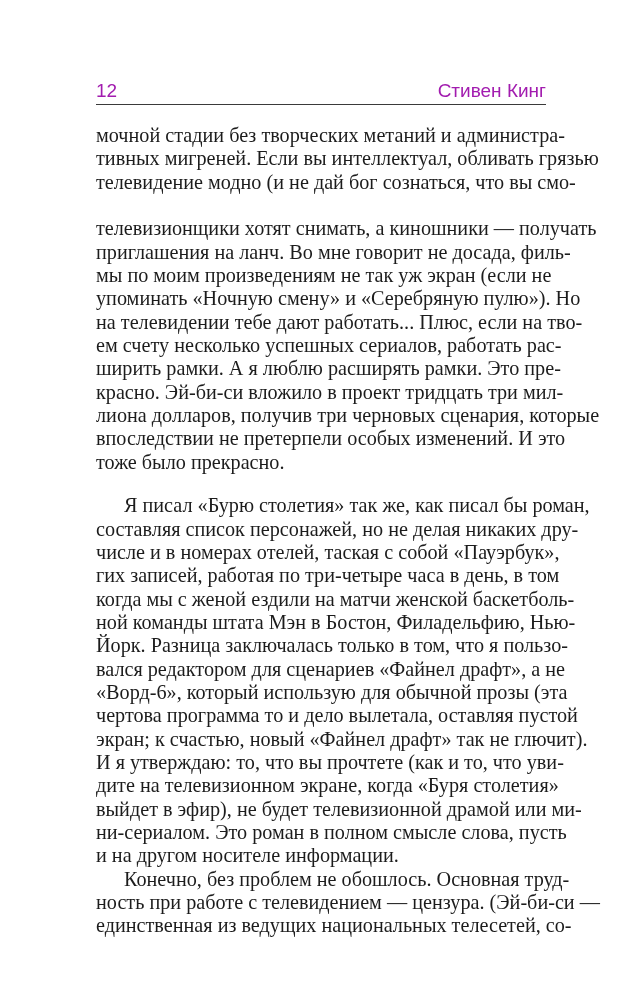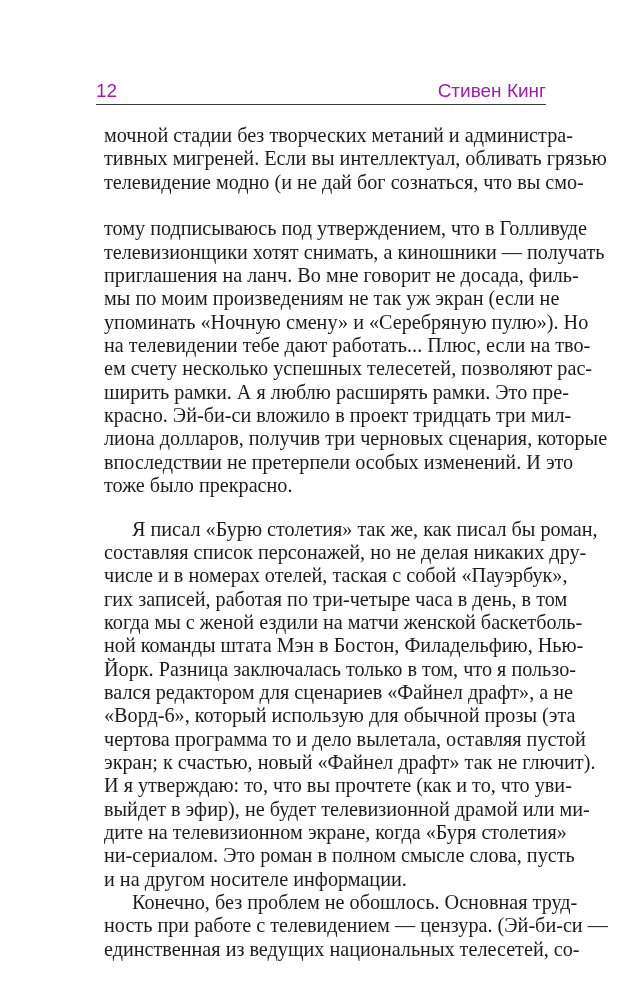--- a/index.html
+++ b/index.html
@@ -10,21 +10,21 @@
   .running-head {
     position: absolute; left: 0; top: 80px; width: 450px; height: 24px;
     font-family: "Liberation Sans", sans-serif; font-size: 19px; color: #a21caf;
   }
   .running-head .num { position: absolute; left: 0; top: 0; }
   .running-head .author { position: absolute; right: 0; top: 0; }
   .rule { position: absolute; left: 0; top: 104px; width: 450px; height: 0; border-top: 1.6px solid #3a3a3a; }
   .body-text {
     position: absolute; left: 0; top: 124px; width: 450px;
     font-family: "Liberation Serif", serif; font-size: 20.2px; line-height: 23.35px;
-    color: #1c1c1c; text-align: justify; hyphens: manual; margin-left: 8px;
+    color: #1c1c1c; text-align: justify; hyphens: manual;
   }
   .line { display: block; height: 23.35px; white-space: nowrap; text-align: justify; text-align-last: justify; }
   .line.last { text-align-last: left; }
   .line.indent { padding-left: 28px; }
   .gap { height: 20px; }
 </style>
 </head>
 <body>
 
 <div class="page">
@@ -33,49 +33,48 @@
     <span class="author">Стивен Кинг</span>
   </div>
   <div class="rule"></div>
 
   <div class="body-text">
     <div>
       <span class="line">мочной стадии без творческих метаний и администра-</span>
       <span class="line">тивных мигреней. Если вы интеллектуал, обливать грязью</span>
       <span class="line">телевидение модно (и не дай бог сознаться, что вы смо-</span>
       <span class="line"><span></span></span>
-      <span class="line">тому подписываюсь под утверждением, что в Голливуде</span>
       <span class="line">телевизионщики хотят снимать, а киношники — получать</span>
       <span class="line">приглашения на ланч. Во мне говорит не досада, филь-</span>
       <span class="line">мы по моим произведениям не так уж экран (если не</span>
       <span class="line">упоминать «Ночную смену» и «Серебряную пулю»). Но</span>
       <span class="line">на телевидении тебе дают работать... Плюс, если на тво-</span>
-      <span class="line">ем счету несколько успешных телесетей, позволяют рас-</span>
+      <span class="line">ем счету несколько успешных сериалов, работать рас-</span>
       <span class="line">ширить рамки. А я люблю расширять рамки. Это пре-</span>
       <span class="line">красно. Эй-би-си вложило в проект тридцать три мил-</span>
       <span class="line">лиона долларов, получив три черновых сценария, которые</span>
       <span class="line">впоследствии не претерпели особых изменений. И это</span>
       <span class="line last">тоже было прекрасно.</span>
     </div>
     <div class="gap"></div>
     <div>
       <span class="line indent">Я писал «Бурю столетия» так же, как писал бы роман,</span>
       <span class="line">составляя список персонажей, но не делая никаких дру-</span>
       <span class="line">числе и в номерах отелей, таская с собой «Пауэрбук»,</span>
       <span class="line">гих записей, работая по три-четыре часа в день, в том</span>
       <span class="line">когда мы с женой ездили на матчи женской баскетболь-</span>
       <span class="line">ной команды штата Мэн в Бостон, Филадельфию, Нью-</span>
       <span class="line">Йорк. Разница заключалась только в том, что я пользо-</span>
       <span class="line">вался редактором для сценариев «Файнел драфт», а не</span>
       <span class="line">«Ворд-6», который использую для обычной прозы (эта</span>
       <span class="line">чертова программа то и дело вылетала, оставляя пустой</span>
       <span class="line">экран; к счастью, новый «Файнел драфт» так не глючит).</span>
       <span class="line">И я утверждаю: то, что вы прочтете (как и то, что уви-</span>
+      <span class="line">дите на телевизионном экране, когда «Буря столетия»</span>
       <span class="line">выйдет в эфир), не будет телевизионной драмой или ми-</span>
-      <span class="line">дите на телевизионном экране, когда «Буря столетия»</span>
       <span class="line">ни-сериалом. Это роман в полном смысле слова, пусть</span>
       <span class="line last">и на другом носителе информации.</span>
     </div>
     <div>
       <span class="line indent">Конечно, без проблем не обошлось. Основная труд-</span>
       <span class="line">ность при работе с телевидением — цензура. (Эй-би-си —</span>
       <span class="line">единственная из ведущих национальных телесетей, со-</span>
     </div>
   </div>
 </div>

